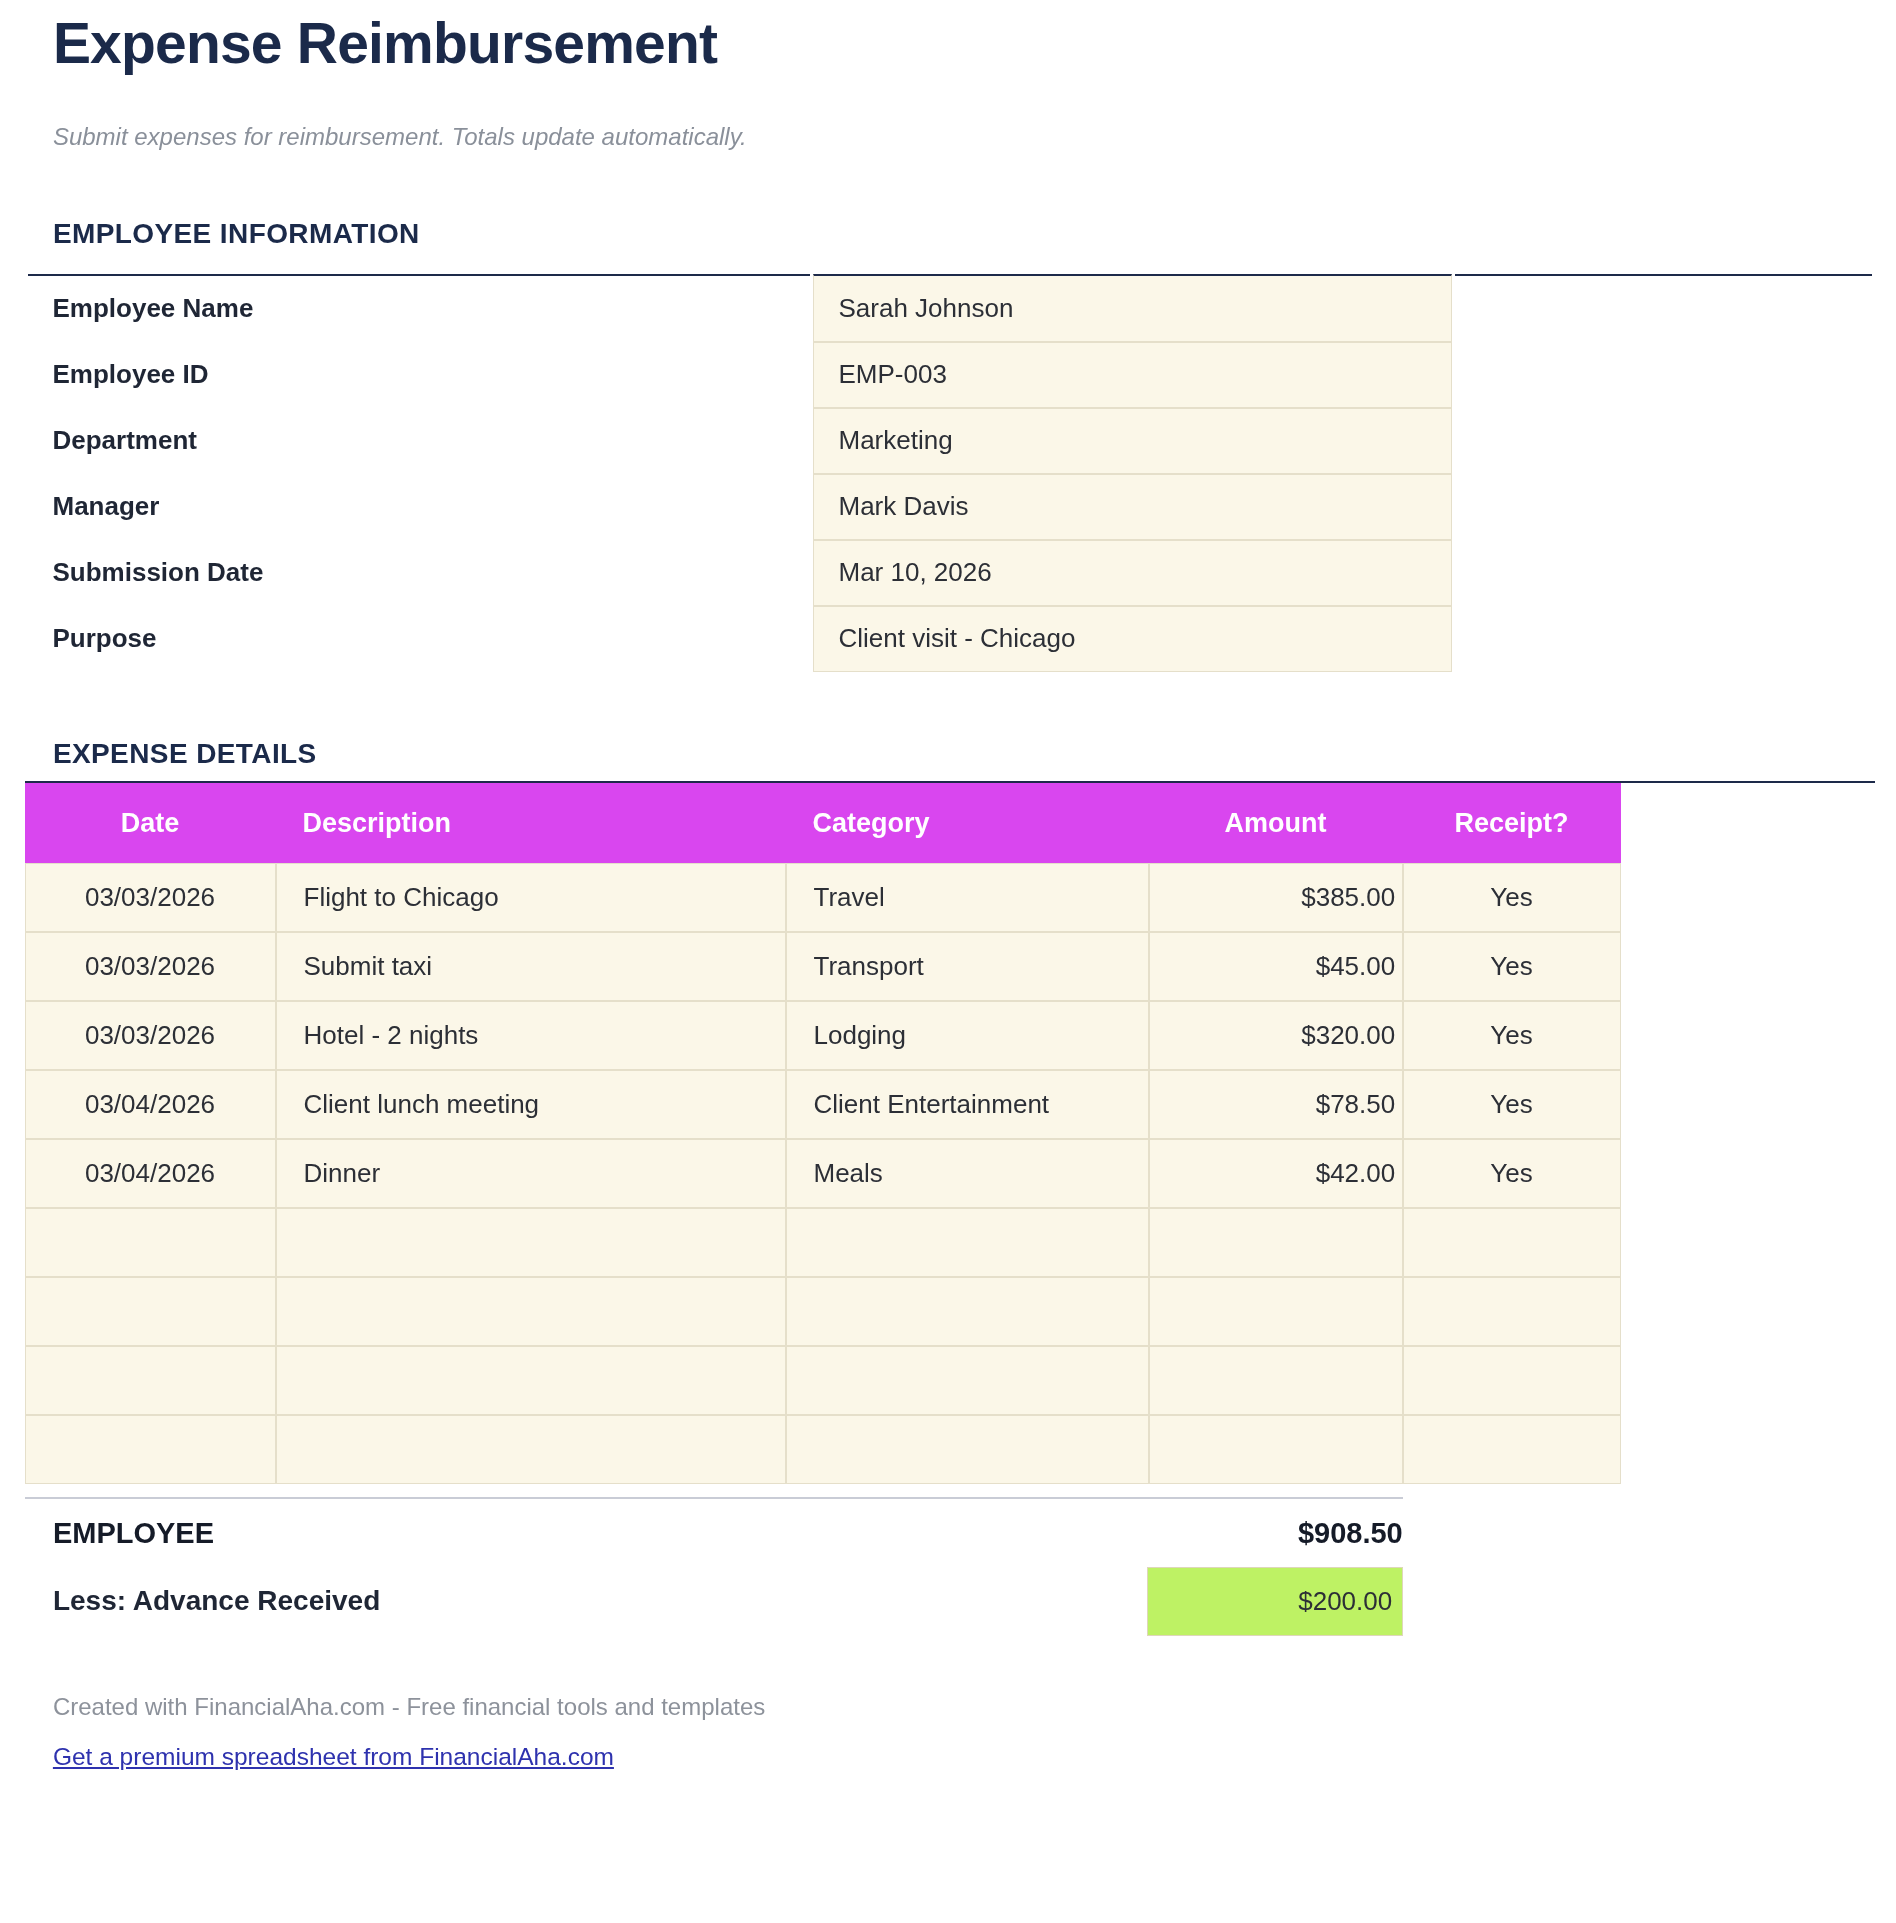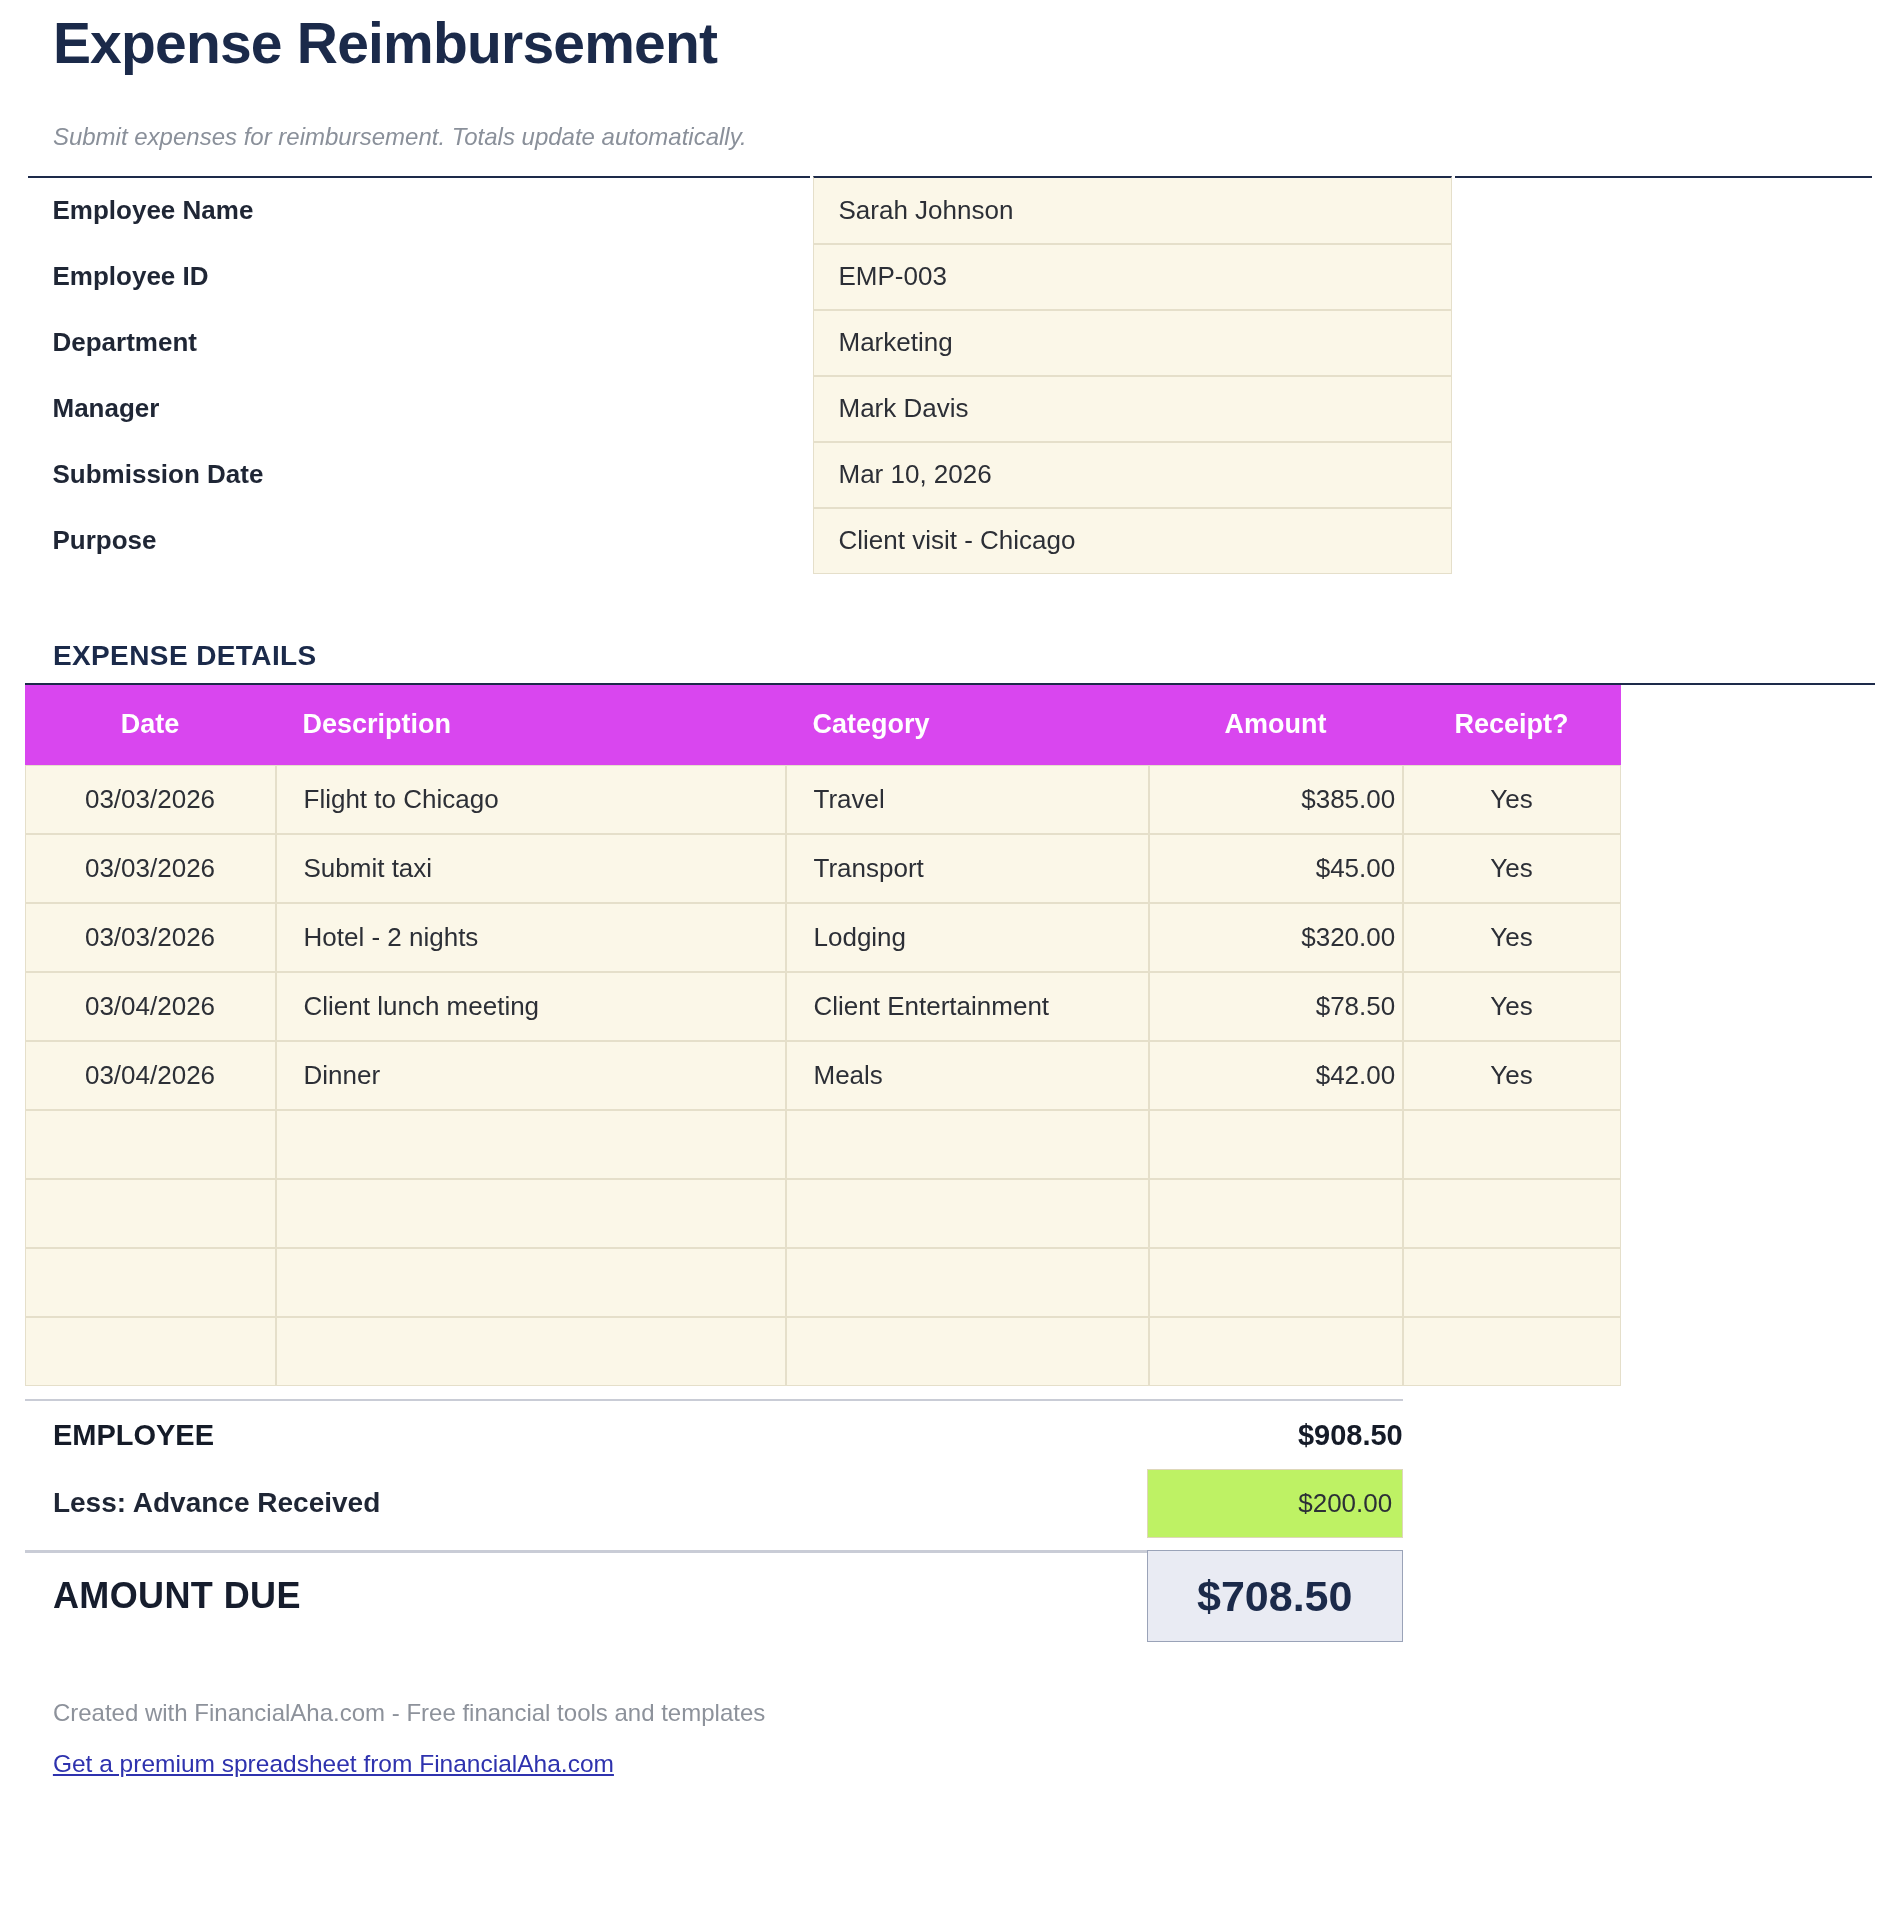--- a/index.html
+++ b/index.html
@@ -93,20 +93,21 @@
   }
 </style>
 </head>
 <body>
 
 <main class="page">
 
   <h1 class="title">Expense Reimbursement</h1>
   <p class="subtitle">Submit expenses for reimbursement. Totals update automatically.</p>
 
+  <h2 class="section">EMPLOYEE INFORMATION</h2>
 
   <table class="emp">
     <tbody id="emp-body">
         <tr class="first">
           <td class="emp-label">Employee Name</td>
           <td class="emp-value">Sarah Johnson</td>
           <td class="emp-fill"></td>
         </tr>
         <tr>
           <td class="emp-label">Employee ID</td>
@@ -241,26 +242,19 @@
       <span class="t-value">$908.50</span>
     </div>
 
     <div class="trow advance-row">
       <span class="advance-label indent">Less: Advance Received</span>
       <div class="advance-box">
         <span>$200.00</span>
       </div>
     </div>
 
-    <div class="due-section">
-      <div class="due-line"></div>
-      <span class="due-label">AMOUNT DUE</span>
-      <div class="due-box">
-        <span>$708.50</span>
-      </div>
-    </div>
   </section>
 
   <p class="credit">Created with FinancialAha.com - Free financial tools and templates</p>
   <a class="premium" href="#">Get a premium spreadsheet from FinancialAha.com</a>
 
 </main>
 
 
 </body></html>

